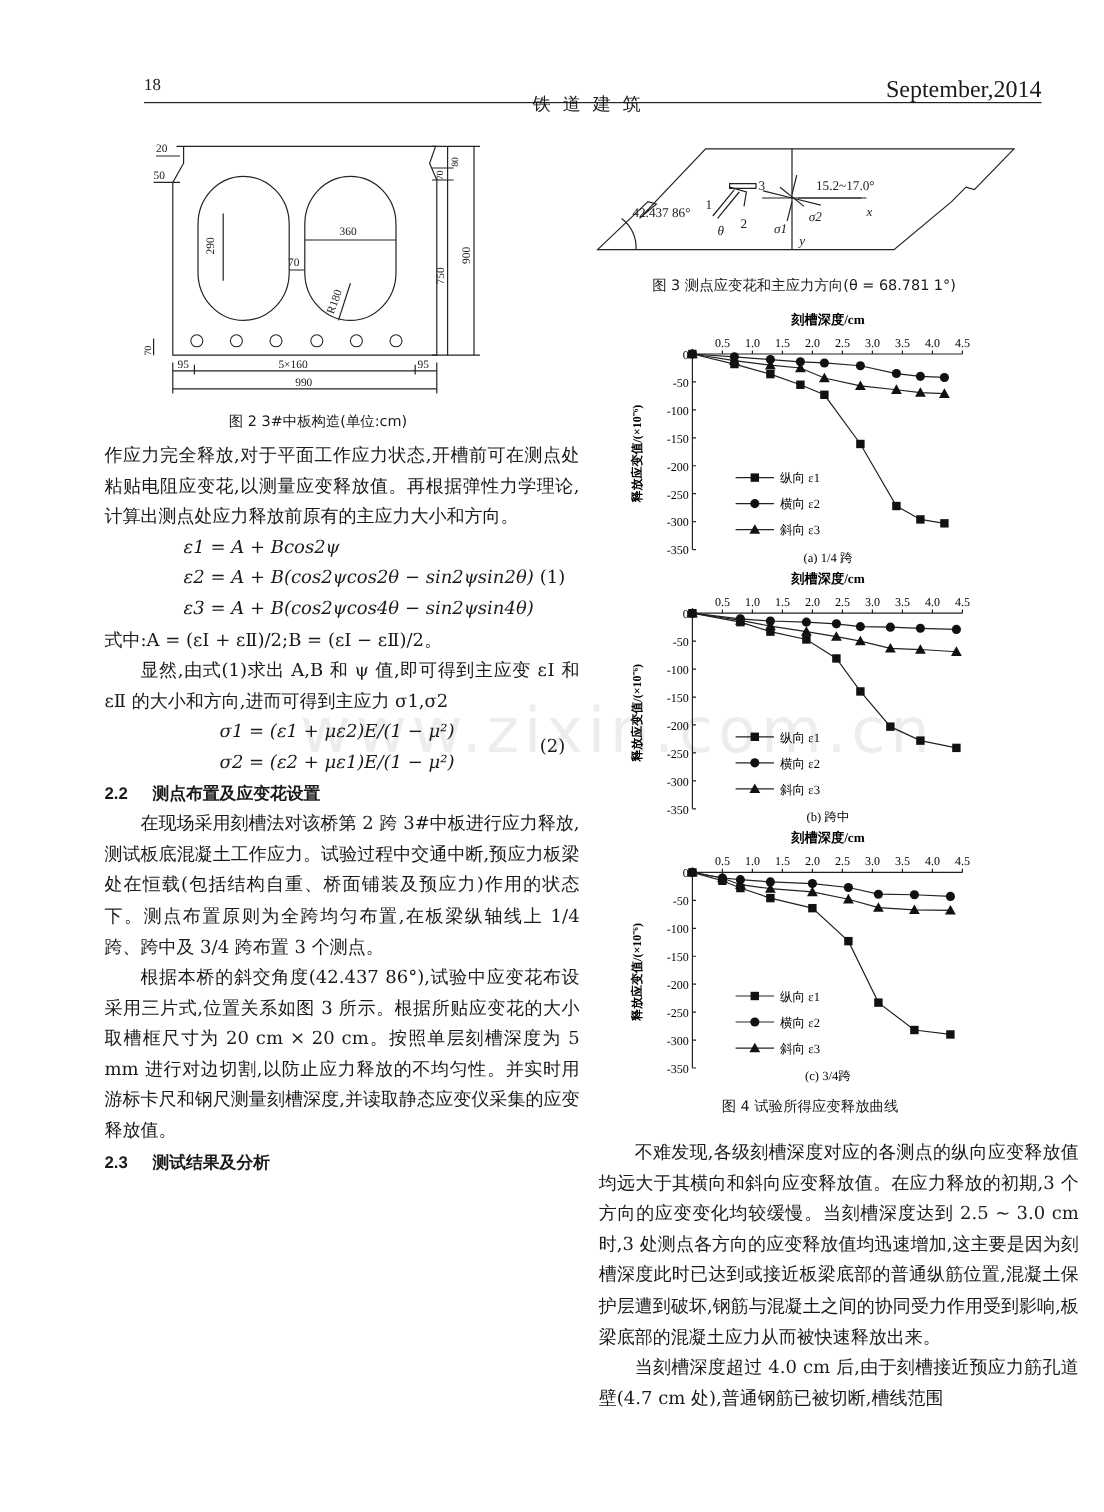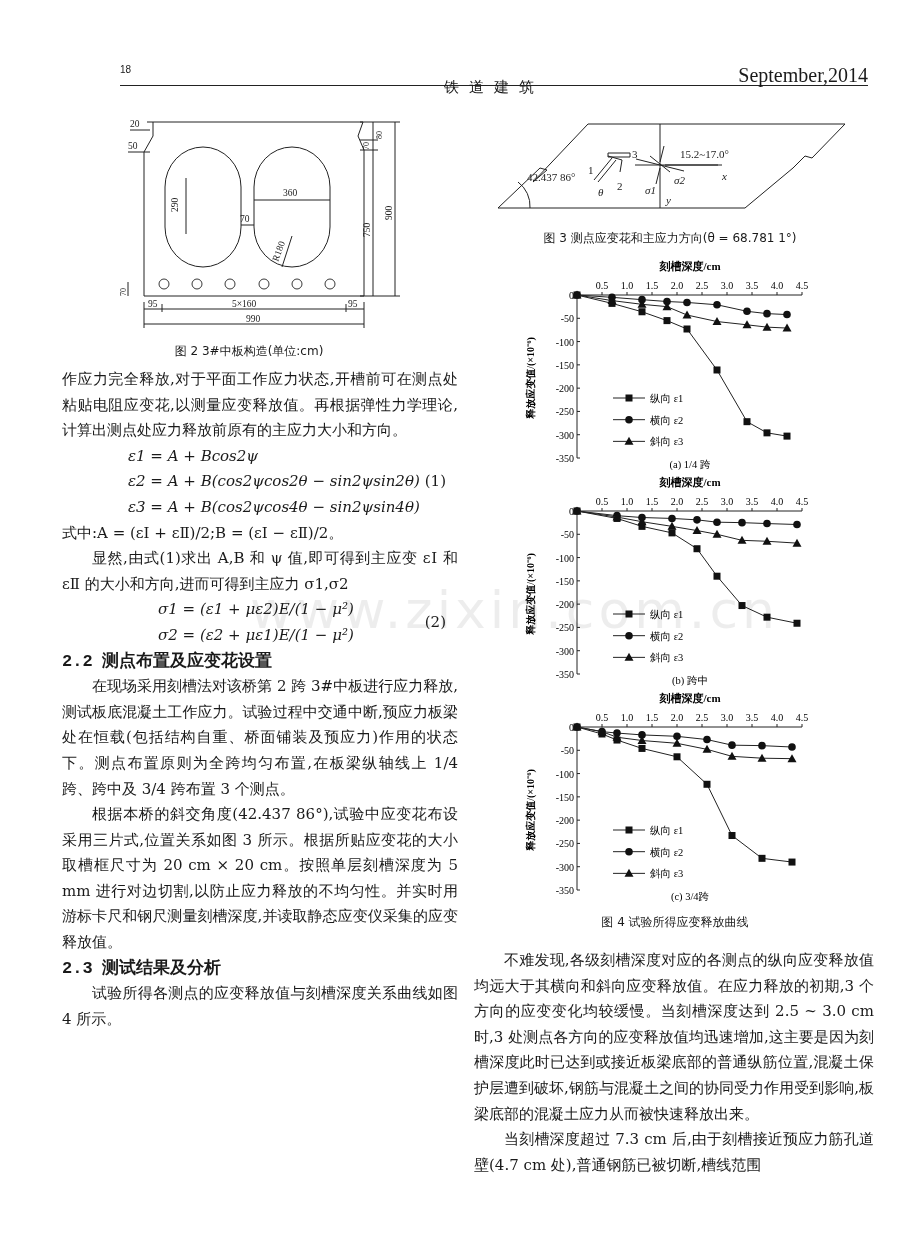--- a/index.html
+++ b/index.html
@@ -1,28 +1,28 @@
 <!DOCTYPE html>
 <html><head>
 <meta charset="utf-8">
 <style>
   * { box-sizing: border-box; margin: 0; padding: 0; }
   body { width: 920px; height: 1260px; background: #fff; color: #1a1a1a; font-family: "DejaVu Serif", "Liberation Serif", serif; position: relative; overflow: hidden; }
   .header { position: absolute; top: 62px; left: 120px; width: 748px; height: 24px; border-bottom: 1.5px solid #222; font-size: 13px; }
-  .header .pg { position: absolute; left: 0; top: 2px; font-family: Liberation Sans, sans-serif; font-size: 10px; }
+  .header .pg { position: absolute; left: 0; top: 2px; font-family: Liberation Serif, serif; font-size: 14px; }
   .header .jt { position: absolute; left: 50%; transform: translateX(-50%); top: 16px; letter-spacing: 10px; font-size: 15px; }
   .header .dt { position: absolute; right: 0; top: 2px; font-family: "Liberation Serif", serif; font-size: 20px; }
 
-  .col { position: absolute; font-size: 15px; line-height: 25.6px; text-align: justify; }
+  .col { position: absolute; font-size: 15px; line-height: 25.6px; text-align: justify; margin-left: 25px; }
   .col-left { left: 62px; top: 367px; width: 396px; }
   .col-right { left: 474px; top: 948px; width: 400px; }
   p.ind { text-indent: 2em; }
   .eqblock { position: relative; padding-left: 66px; font-style: italic; }
   .eqblock .num { position: absolute; right: 12px; font-style: normal; }
-  .sec { font-family: Liberation Mono, monospace; font-weight: bold; font-size: 17px; }
+  .sec { font-family: Liberation Sans, sans-serif; font-weight: bold; font-size: 14px; }
   .sec .n { display: inline-block; width: 40px; }
 
   .cap { position: absolute; font-size: 12px; font-family: "DejaVu Sans", sans-serif; text-align: center; }
   svg text { font-family: "Liberation Serif", serif; }
   .watermark { position: absolute; left: 250px; top: 580px; font-family: "DejaVu Sans", sans-serif; font-size: 52px; color: rgba(0,0,0,0.07); letter-spacing: 4px; pointer-events:none; }
 </style>
 </head>
 <body>
 
 <div class="header">
@@ -75,21 +75,21 @@
     <text x="262" y="27" transform="rotate(-90 262 27)" font-size="8">80</text>
     <text x="249" y="38" transform="rotate(-90 249 38)" font-size="8">70</text>
     <text x="250" y="125" transform="rotate(-90 250 125)">750</text>
     <text x="272" y="108" transform="rotate(-90 272 108)">900</text>
     <text x="28" y="195">95</text>
     <text x="112" y="195">5×160</text>
     <text x="228" y="195">95</text>
     <text x="126" y="210">990</text>
   </g>
 </svg>
-<div class="cap" style="left:144px;top:343px;width:210px">图 2   3#中板构造(单位:cm)</div>
+<div class="cap" style="left:160px;top:343px;width:210px">图 2   3#中板构造(单位:cm)</div>
 
 <svg style="position:absolute;left:490px;top:110px" width="380" height="110" viewBox="0 0 380 110">
   <g stroke="#222" fill="none" stroke-width="1">
     <path d="M8 98 L50 58 L57 60 L43 72 L98 14 L355 14 L322 48 L315 46 L303 58 L255 98 Z"></path>
     <line x1="170" y1="14" x2="170" y2="98"></line>
     <line x1="145" y1="55" x2="232" y2="55"></line>
     <path d="M160 46 L180 62"></path>
     <line x1="170" y1="52" x2="174" y2="36"></line>
     <line x1="170" y1="58" x2="166" y2="74"></line>
     <line x1="170" y1="55" x2="146" y2="49"></line>
@@ -389,19 +389,18 @@
   <p class="ind">显然,由式(1)求出 A,B 和 ψ 值,即可得到主应变 εⅠ 和 εⅡ 的大小和方向,进而可得到主应力 σ1,σ2</p>
   <div class="eqblock" style="padding-left:96px">
     <div>σ1 = (ε1 + με2)E/(1 − μ²)</div>
     <div>σ2 = (ε2 + με1)E/(1 − μ²)</div>
     <span class="num" style="top:13px">(2)</span>
   </div>
   <div class="sec"><span class="n">2.2</span><span>测点布置及应变花设置</span></div>
   <p class="ind">在现场采用刻槽法对该桥第 2 跨 3#中板进行应力释放,测试板底混凝土工作应力。试验过程中交通中断,预应力板梁处在恒载(包括结构自重、桥面铺装及预应力)作用的状态下。测点布置原则为全跨均匀布置,在板梁纵轴线上 1/4 跨、跨中及 3/4 跨布置 3 个测点。</p>
   <p class="ind">根据本桥的斜交角度(42.437 86°),试验中应变花布设采用三片式,位置关系如图 3 所示。根据所贴应变花的大小取槽框尺寸为 20 cm × 20 cm。按照单层刻槽深度为 5 mm 进行对边切割,以防止应力释放的不均匀性。并实时用游标卡尺和钢尺测量刻槽深度,并读取静态应变仪采集的应变释放值。</p>
   <div class="sec"><span class="n">2.3</span><span>测试结果及分析</span></div>
-  <p class="ind">试验所得各测点的应变释放值与刻槽深度关系曲线如图 4 所示。</p>
 </div>
 
 <div class="col col-right">
   <p class="ind">不难发现,各级刻槽深度对应的各测点的纵向应变释放值均远大于其横向和斜向应变释放值。在应力释放的初期,3 个方向的应变变化均较缓慢。当刻槽深度达到 2.5 ~ 3.0 cm 时,3 处测点各方向的应变释放值均迅速增加,这主要是因为刻槽深度此时已达到或接近板梁底部的普通纵筋位置,混凝土保护层遭到破坏,钢筋与混凝土之间的协同受力作用受到影响,板梁底部的混凝土应力从而被快速释放出来。</p>
-  <p class="ind">当刻槽深度超过 7.3 cm 后,由于刻槽接近预应力筋孔道壁(4.7 cm 处),普通钢筋已被切断,槽线范围</p>
+  <p class="ind">当刻槽深度超过 4.0 cm 后,由于刻槽接近预应力筋孔道壁(4.7 cm 处),普通钢筋已被切断,槽线范围</p>
 </div>
 
 </body></html>

